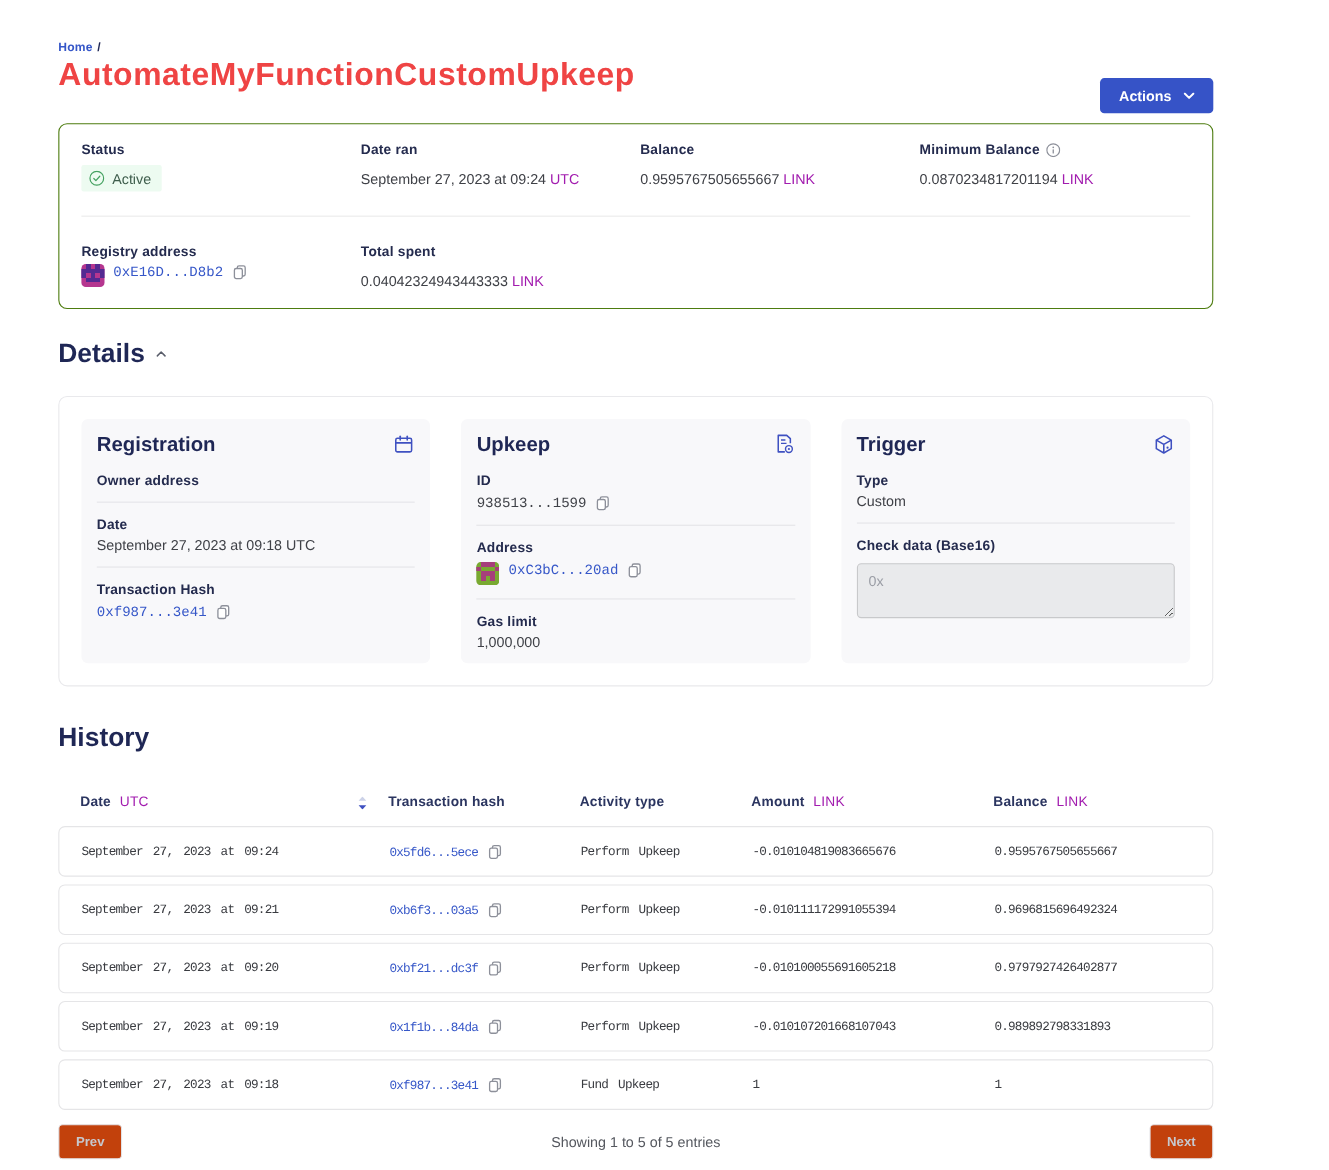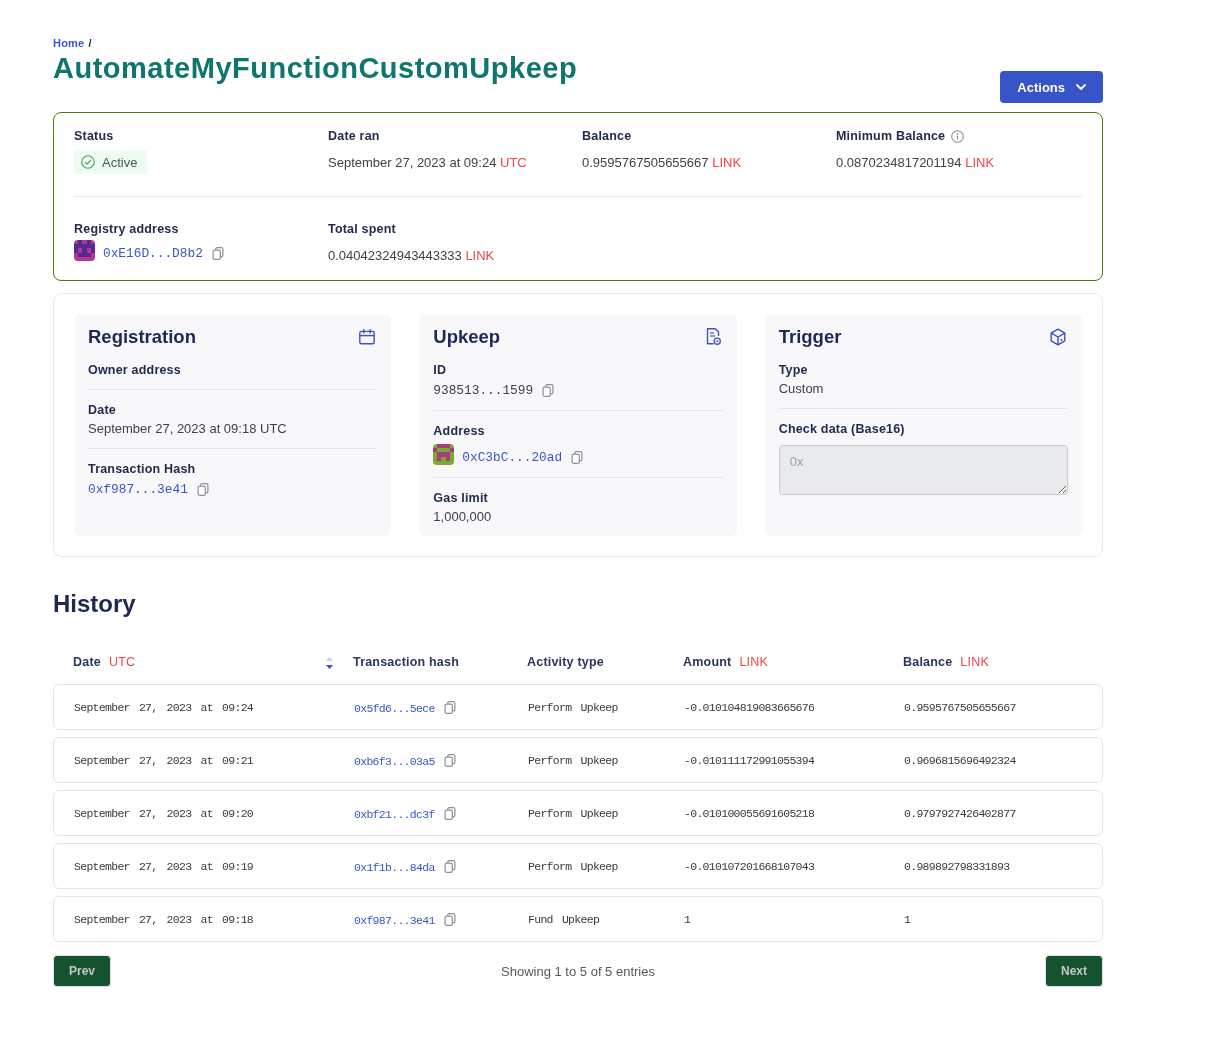--- a/index.html
+++ b/index.html
@@ -2,59 +2,59 @@
 <html><head>
 <meta charset="utf-8">
 <style>
 *{box-sizing:border-box}
 body{margin:0;background:#fff;font-family:"Liberation Sans",sans-serif;color:#3f4147}
 .container{width:1050px;margin-left:53px}
 .breadcrumb{padding-top:37px;font-size:11px;font-weight:700;letter-spacing:.2px}
 .breadcrumb a{color:#3657c8;text-decoration:none}
 .breadcrumb .sep{color:#1f2755;margin-left:4px}
 .page-header{position:relative}
-h1{font-size:29px;color:#0f766e;margin:3px 0 0;font-weight:700;letter-spacing:.5px}
+h1{font-size:29px;color:#ef4444;margin:3px 0 0;font-weight:700;letter-spacing:.5px}
 .actions-btn{position:absolute;right:0;top:71px;background:#3653c7;color:#fff;font-weight:700;font-size:13px;border:none;border-radius:4px;height:32px;padding:0 17px;display:flex;align-items:center;gap:11px;cursor:pointer;font-family:inherit}
 .card{border:1px solid #4d7c0f;border-radius:8px;margin-top:27px}
 .summary-row{display:grid;grid-template-columns:254px 254px 254px 1fr;padding:16px 0 0 20px;height:83px}
 .summary-divider+.summary-row{padding-top:25px}
 .summary-divider{height:1px;background:#eaeaea;margin:0 20px}
 .field-label{font-size:12.5px;font-weight:700;color:#242b4e;letter-spacing:.2px;display:flex;align-items:center;gap:6px}
 .field-value{margin-top:12px;font-size:13px;color:#3f4147}
-.unit{color:#ef4444}
+.unit{color:#a21caf}
 .badge{display:inline-flex;align-items:center;gap:7px;background:#edfbf1;border-radius:2px;padding:0 10px 0 7px;height:24px;color:#3e5d4c;font-size:13px;margin-top:7px}
-.addr{display:flex;align-items:flex-end;gap:8px;margin-top:8px}
+.addr{display:flex;align-items:flex-start;gap:8px;margin-top:8px}
 .summary-row .addr{margin-top:4px}
 .identicon{width:21px;height:21px;border-radius:4px;flex:0 0 auto}
 .addr a{color:#3657c8;text-decoration:none;font-family:"Liberation Mono",monospace;font-size:12.8px}
 .copy-btn{background:none;border:none;padding:0;cursor:pointer;display:flex}
 h2{font-size:24px;color:#1f2755;font-weight:700;margin:0;display:flex;align-items:center;gap:10px}
 .details-heading{margin-top:27px}
 .history-heading{margin-top:33px}
-.details-card{border:1px solid #e9e9ec;border-radius:8px;margin-top:12px;padding:20px;display:flex;gap:28px}
+.details-card{border:1px solid #e9e9ec;border-radius:8px;margin-top:24px;padding:20px;display:flex;gap:28px}
 .sub-card{background:#f8f8fa;border-radius:6px;flex:1;padding:0 14px}
 .sub-title{display:flex;justify-content:space-between;align-items:center;padding:12px 0 2px;font-size:18.5px;font-weight:700;color:#1f2755}
 .section{padding:13px 0 12px}
 .section+.section{border-top:1px solid #e4e4e8}
 .section .field-value{margin-top:4px}
 .section .addr{margin-top:6px}
 .id-mono{font-family:"Liberation Mono",monospace;font-size:12.8px;color:#3f4147}
 .check-textarea{width:100%;height:50px;margin-top:9px;background:#e9eaec;border:1px solid #c8c9cb;border-radius:4px;resize:vertical;font-family:Liberation Sans, sans-serif;font-size:13px;padding:8px 10px;color:#3f4147;display:block}
 .check-textarea::placeholder{color:#9b9ea6}
 .table-header{display:grid;grid-template-columns:280px 174px 156px 220px 1fr;padding-left:20px;margin-top:37px;align-items:center}
 .th{font-size:12.5px;font-weight:700;color:#2b3560;letter-spacing:.2px;display:flex;align-items:flex-end}
 .th .unit{font-weight:400;margin-left:8px;font-size:12.5px}
 .th-date{justify-content:space-between;padding-right:19px}
 .hrow{display:grid;grid-template-columns:280px 174px 156px 220px 1fr;align-items:center;height:46px;border:1px solid #e5e5e7;border-radius:6px;padding-left:20px;margin-top:7px}
 .table-header + .hrow{margin-top:15px}
 .mono{font-family:"Liberation Mono",monospace;font-size:11.5px;letter-spacing:-.7px;word-spacing:2.9px;color:#393b40}
 .hash-cell{display:flex;align-items:flex-end;gap:8px}
 .hash-cell a{color:#3657c8;text-decoration:none;font-family:"Liberation Mono",monospace;font-size:11.5px;letter-spacing:-.7px}
 .pager{display:flex;justify-content:space-between;align-items:center;margin-top:13px}
-.pager-btn{width:58px;height:32px;border:1px solid #e2e2e6;border-radius:4px;background:#14532d;color:#c6c8ce;font-size:12px;font-weight:700;font-family:inherit}
+.pager-btn{width:58px;height:32px;border:1px solid #e2e2e6;border-radius:4px;background:#c2410c;color:#c6c8ce;font-size:12px;font-weight:700;font-family:inherit}
 .pager-info{font-size:13px;color:#55585f}
 svg{display:block}
 </style>
 </head>
 <body>
 
 <div class="container">
   <div class="page-header">
     <div class="breadcrumb">
       <a href="#">Home</a><span class="sep">/</span>
@@ -124,20 +124,26 @@
             </button>
         </div>
       </div>
       <div>
         <div class="field-label">Total spent</div>
         <div class="field-value"><span>0.04042324943443333</span> <span class="unit">LINK</span></div>
       </div>
     </div>
   </div>
 
+  <h2 class="details-heading">
+      <span>Details</span>
+    <svg width="9" height="6" viewBox="0 0 9 6">
+        <path d="M1 4.5L4.5 1 8 4.5" fill="none" stroke="#5a5e6b" stroke-width="1.4" stroke-linecap="round" stroke-linejoin="round"></path>
+      </svg>
+  </h2>
 
   <div class="details-card">
     <div class="sub-card">
       <div class="sub-title">
           <span>Registration</span>
         <svg width="20" height="20" viewBox="0 0 20 20">
             <rect x="2.8" y="4.4" width="14.4" height="12.4" rx="1.5" fill="none" stroke="#3f51c1" stroke-width="1.4"></rect>
             <line x1="2.8" y1="8.6" x2="17.2" y2="8.6" stroke="#3f51c1" stroke-width="1.4"></line>
             <line x1="6.8" y1="2.6" x2="6.8" y2="6" stroke="#3f51c1" stroke-width="1.4" stroke-linecap="round"></line>
             <line x1="13.2" y1="2.6" x2="13.2" y2="6" stroke="#3f51c1" stroke-width="1.4" stroke-linecap="round"></line>

